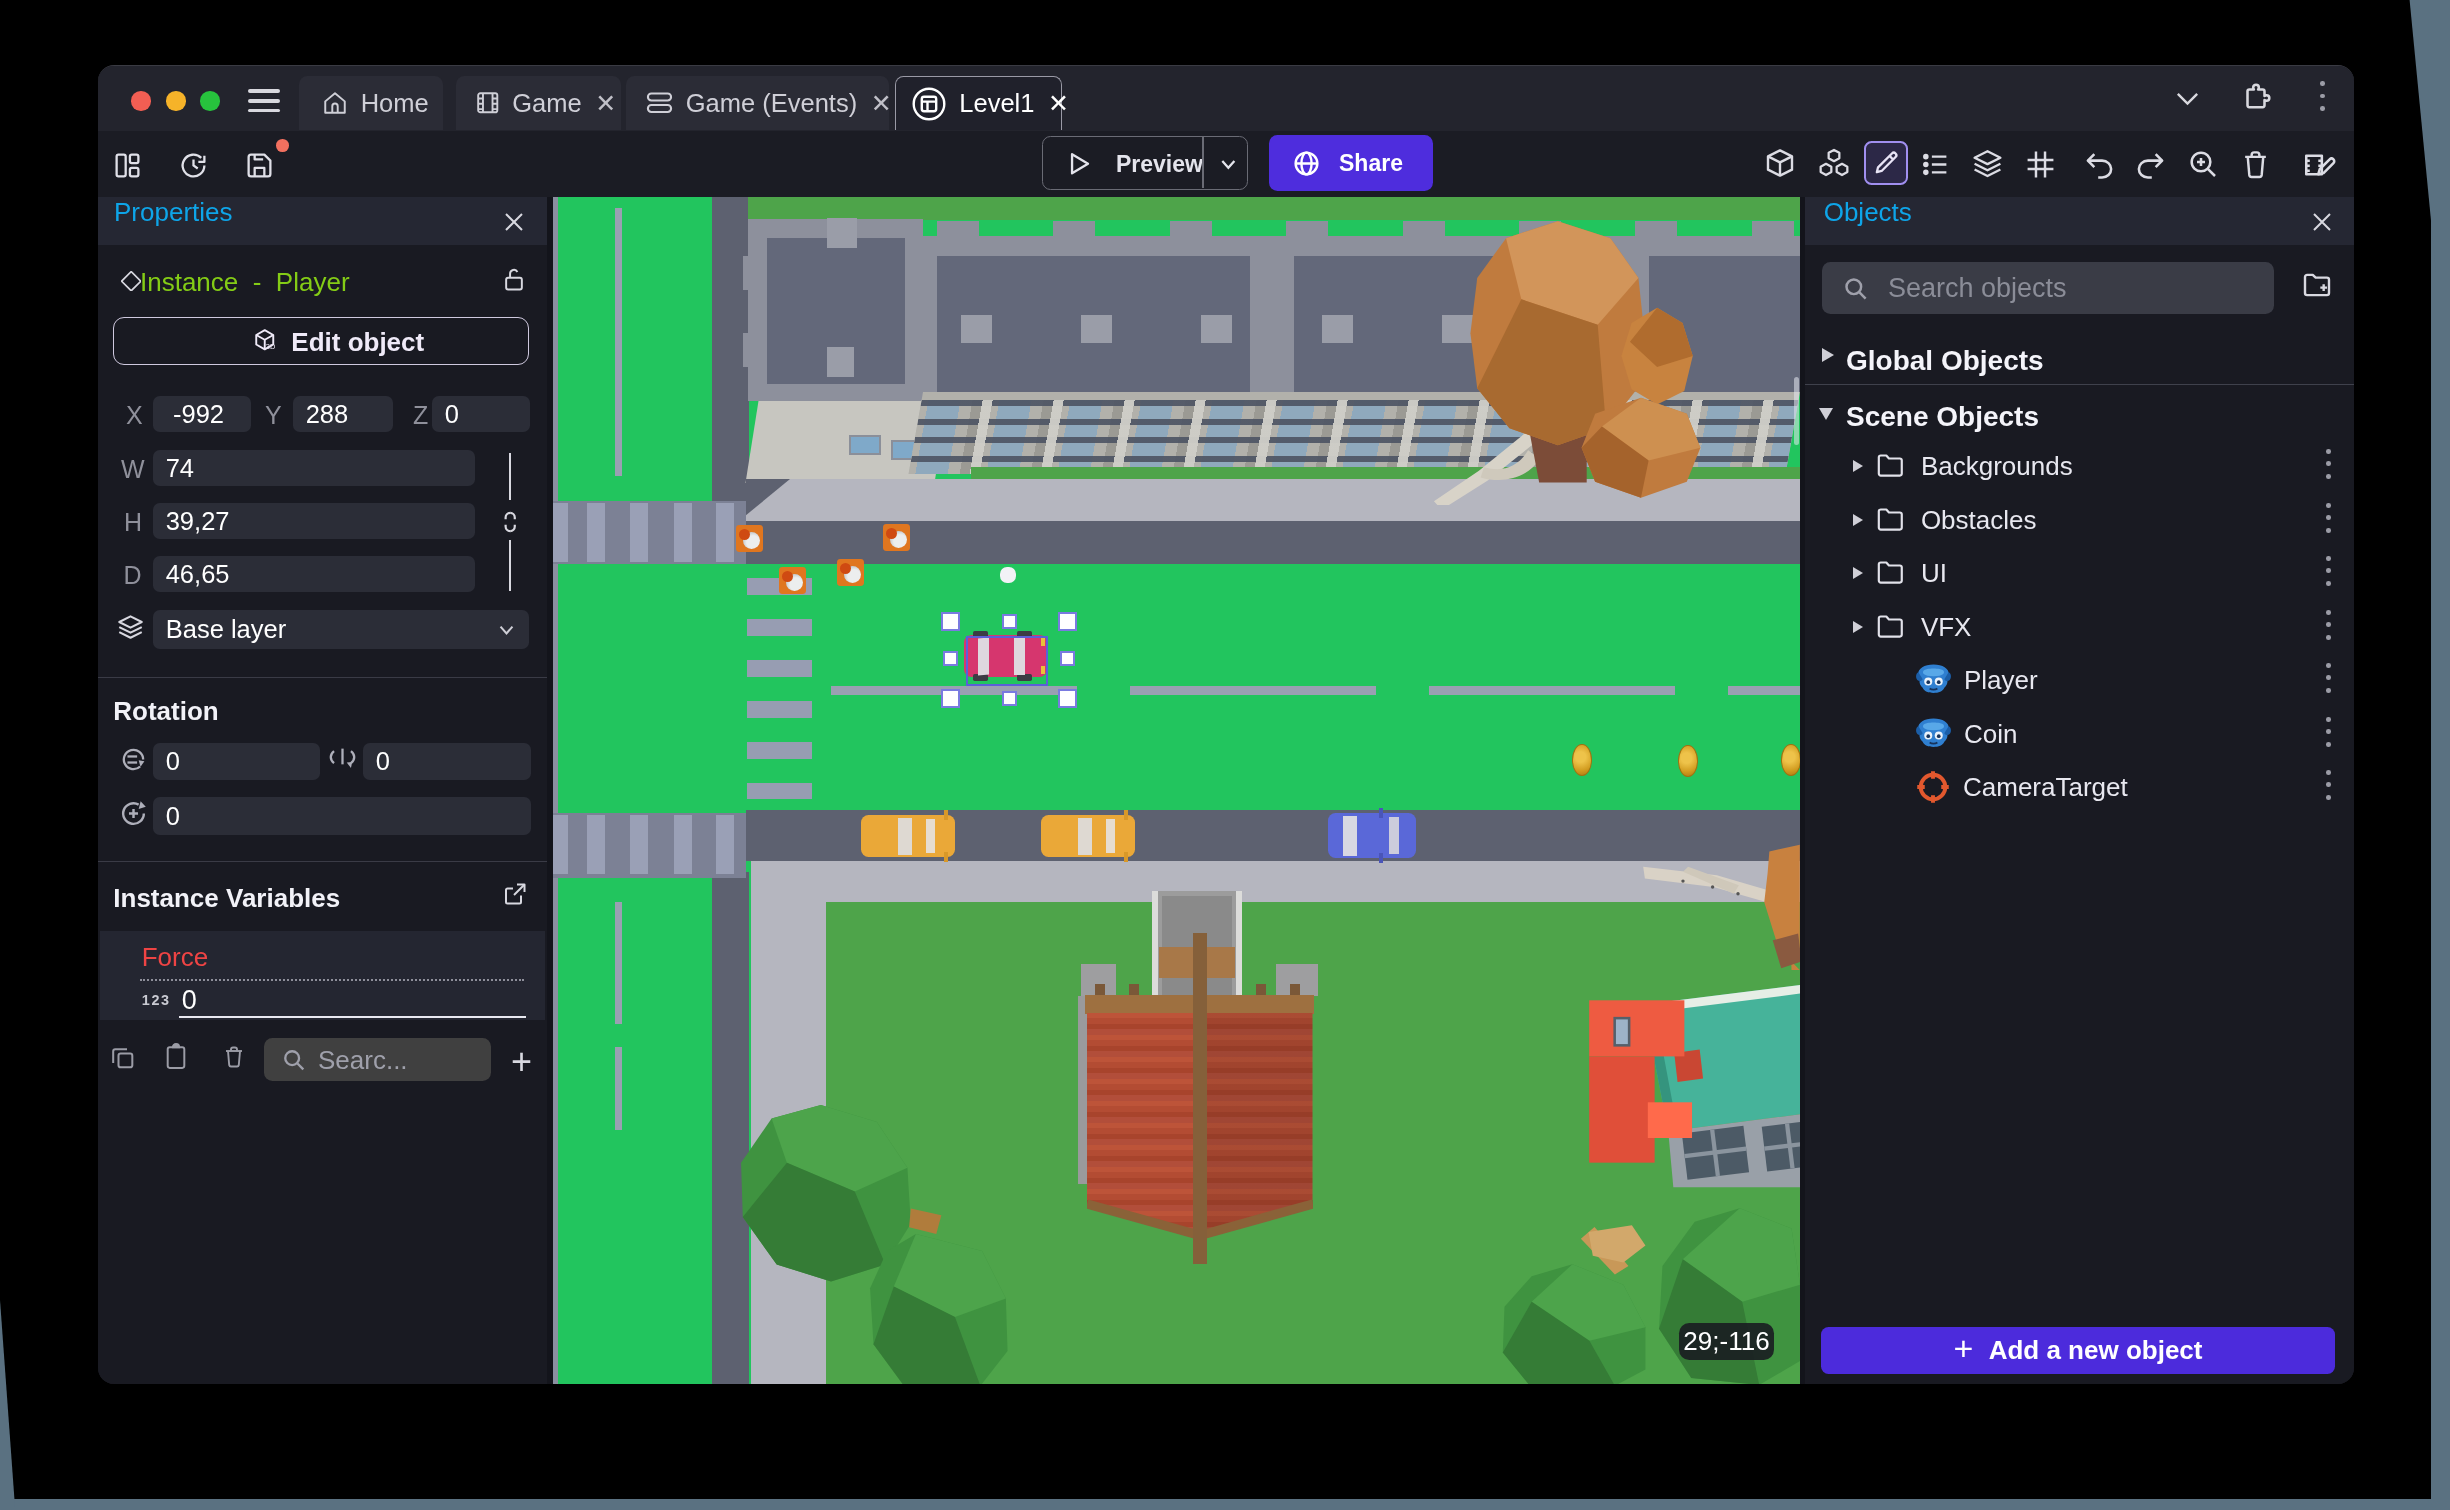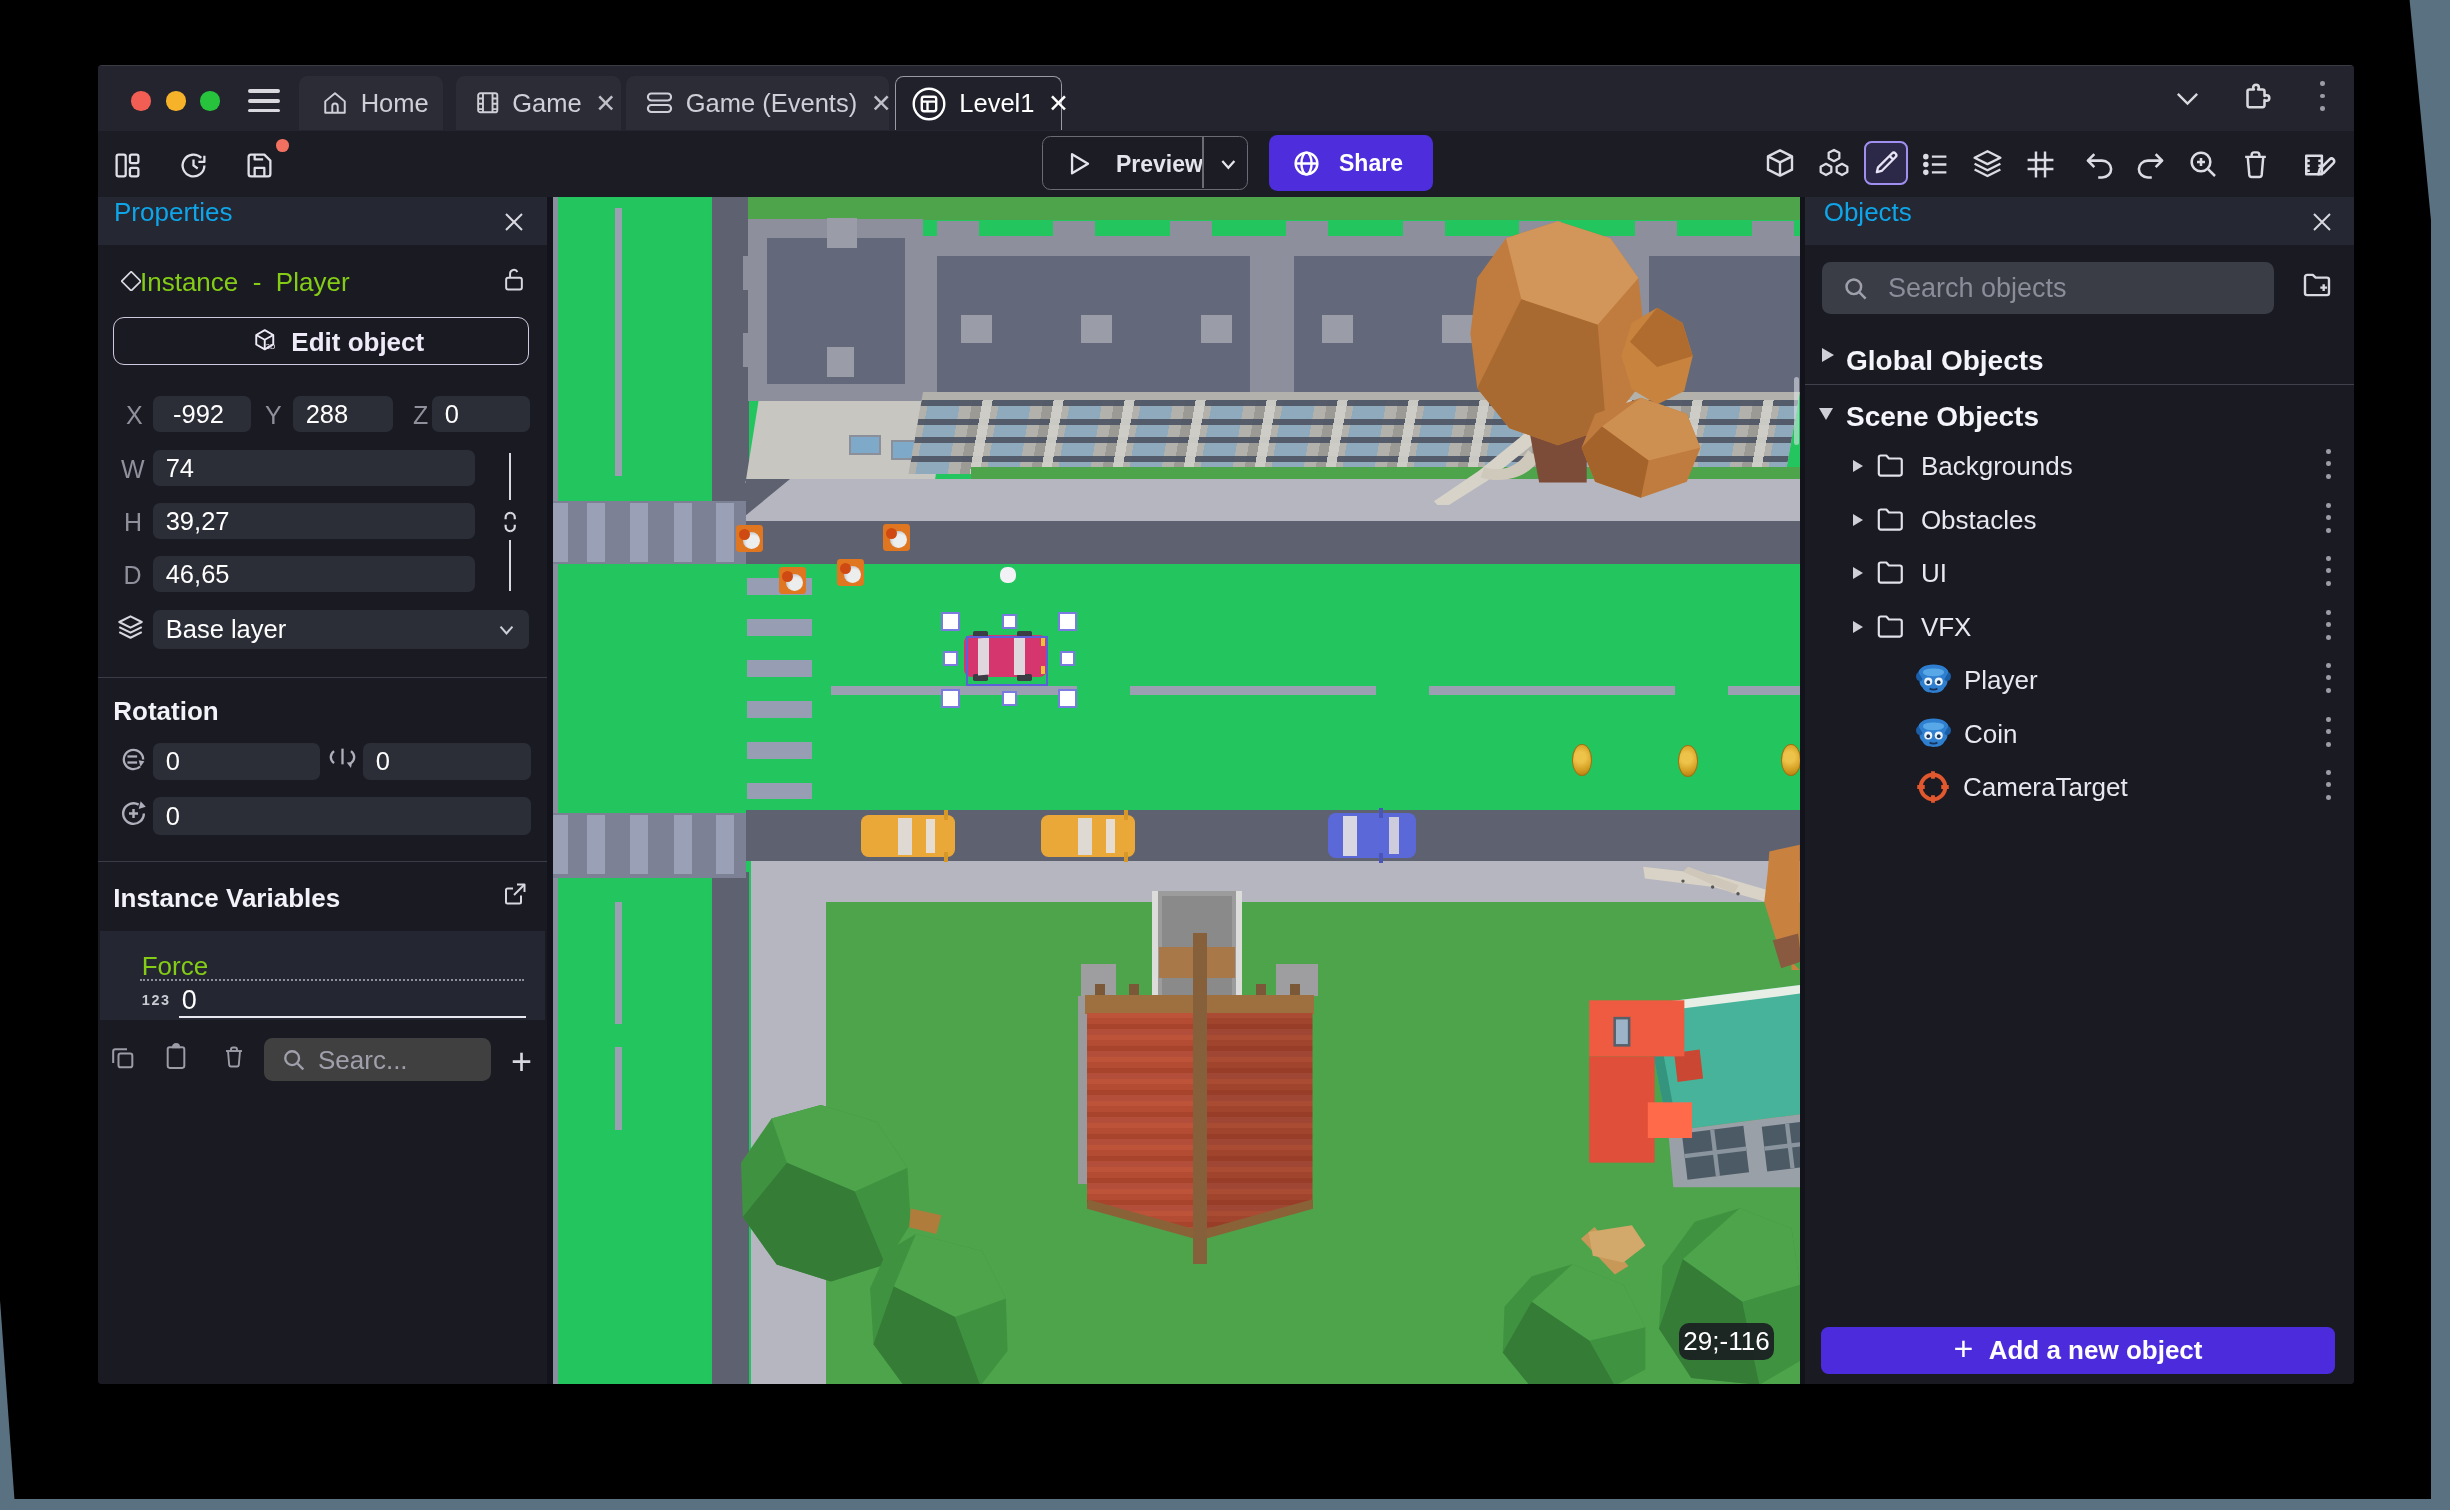--- a/index.html
+++ b/index.html
@@ -2,21 +2,21 @@
 <html style="font-size:13.6px"><head>
 <meta charset="utf-8">
 <style>
   * { margin:0; padding:0; box-sizing:border-box; }
   html,body { width:2450px; height:1510px; background:#000; overflow:hidden;
     font-family:"Liberation Sans", sans-serif; }
   .abs { position:absolute; }
   #stage { position:relative; width:2450px; height:1510px; background:#000; }
   .slate { background:#5a7181; }
   #window { position:absolute; left:98px; top:65px; width:2256px; height:1319px;
-    background:#1b1c24; border-radius:4px; overflow:hidden; border-top:0.8px solid #3a3b43; }
+    background:#1b1c24; border-radius:16px; overflow:hidden; border-top:0.8px solid #3a3b43; }
   
   #tabbar { position:absolute; left:0; top:0; width:100%; height:65px; background:#23242d; }
   .tl { position:absolute; top:25px; width:19.5px; height:19.5px; border-radius:50%; }
   #burger { position:absolute; left:150px; top:23px; width:32px; height:23px; }
   #burger div { position:absolute; left:0; width:32px; height:3.8px; background:#d8d8de; border-radius:2.1px; }
   .tab { position:absolute; top:10.2px; height:54px; background:#2b2c36; border-radius:8.5px 8.5px 0 0;
     display:flex; align-items:center; color:#cfcfd7; font-size:25.5px; white-space:nowrap; }
   .tab.active { background:#20212b; border:1.7px solid #9a9aa6; border-bottom:none; color:#fff; }
   .tab svg { flex:0 0 auto; }
   .tabx { font-size:25px; color:#c0c0c8; margin-left:13.6px; font-weight:400; }
@@ -299,21 +299,21 @@
       <div class="field" style="left:55px; top:600px; width:378px; height:38px;">0</div>
       <div class="divider" style="top:664px;"></div>
       <div class="abs bold" style="left:15.3px; top:686px; font-size:26px; color:#f2f2f8;">Instance Variables</div>
       <svg class="ic" style="left:405px; top:685px;" width="24" height="24" viewBox="0 0 24 24" fill="none" stroke="#d8d8e0" stroke-width="2" stroke-linejoin="round">
           <path d="M18 13.5V20a1.5 1.5 0 0 1-1.5 1.5h-12A1.5 1.5 0 0 1 3 20V8a1.5 1.5 0 0 1 1.5-1.5H10"></path>
           <path d="M14 2.5h7.5V10"></path>
           <path d="M21.5 2.5 11 13"></path>
         </svg>
 
       <div class="abs" style="left:1.7px; top:734px; width:445px; height:89px; background:#242631;">
-        <div style="position:absolute; left:42px; top:20px; font-size:26px; color:#84cc16;">Force</div>
+        <div style="position:absolute; left:42px; top:11px; font-size:26px; color:#ef4444;">Force</div>
         <div style="position:absolute; left:40px; top:48px; width:384px; border-bottom:2.1px dotted #8e8f9a;"></div>
         <div style="position:absolute; left:42px; top:61px; font-size:14.4px; font-weight:bold; color:#c9cad2; letter-spacing:1.7px;">123</div>
         <div style="position:absolute; left:82px; top:54px; font-size:27px; color:#fff;">0</div>
         <div style="position:absolute; left:79px; top:85px; width:347px; border-bottom:2.1px solid #e8e8f0;"></div>
       </div>
 
       <svg class="ic" style="left:12px; top:848px;" width="25.5" height="25.5" viewBox="0 0 24 24" fill="none" stroke="#9b9ca6" stroke-width="1.9">
           <rect x="8" y="8" width="13" height="13" rx="2"></rect>
           <path d="M16 4H5a2 2 0 0 0-2 2v11"></path>
         </svg>

